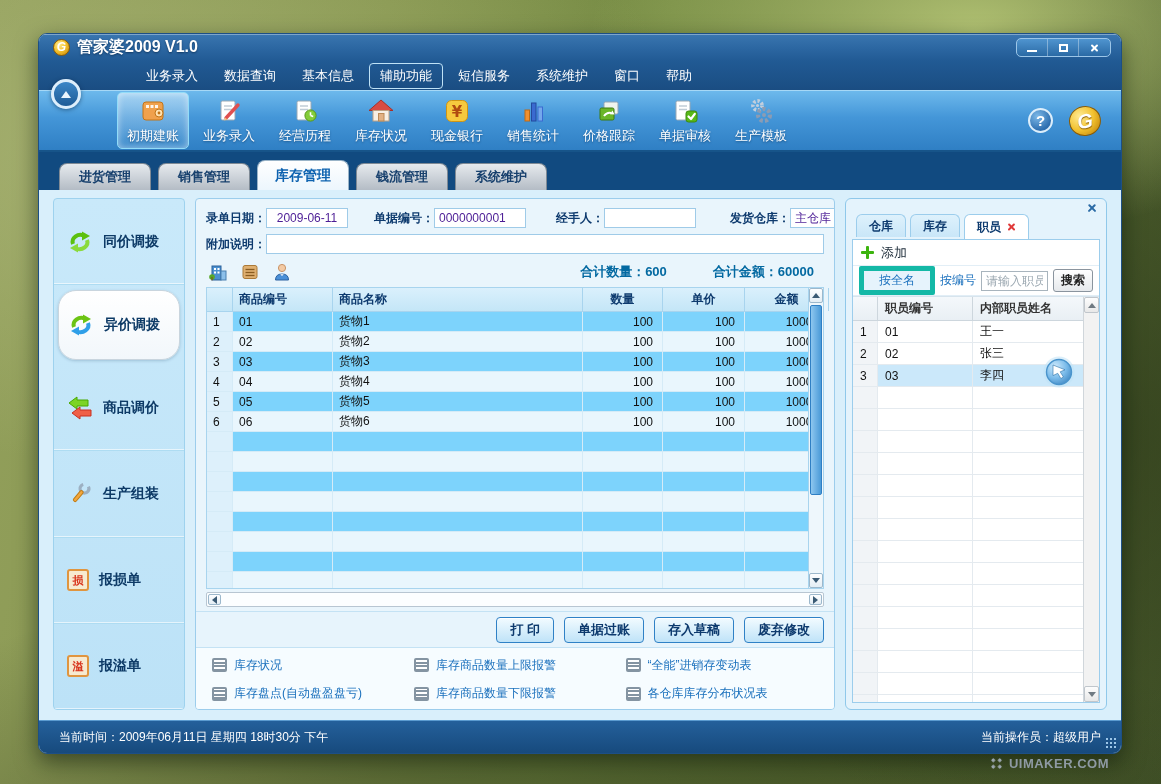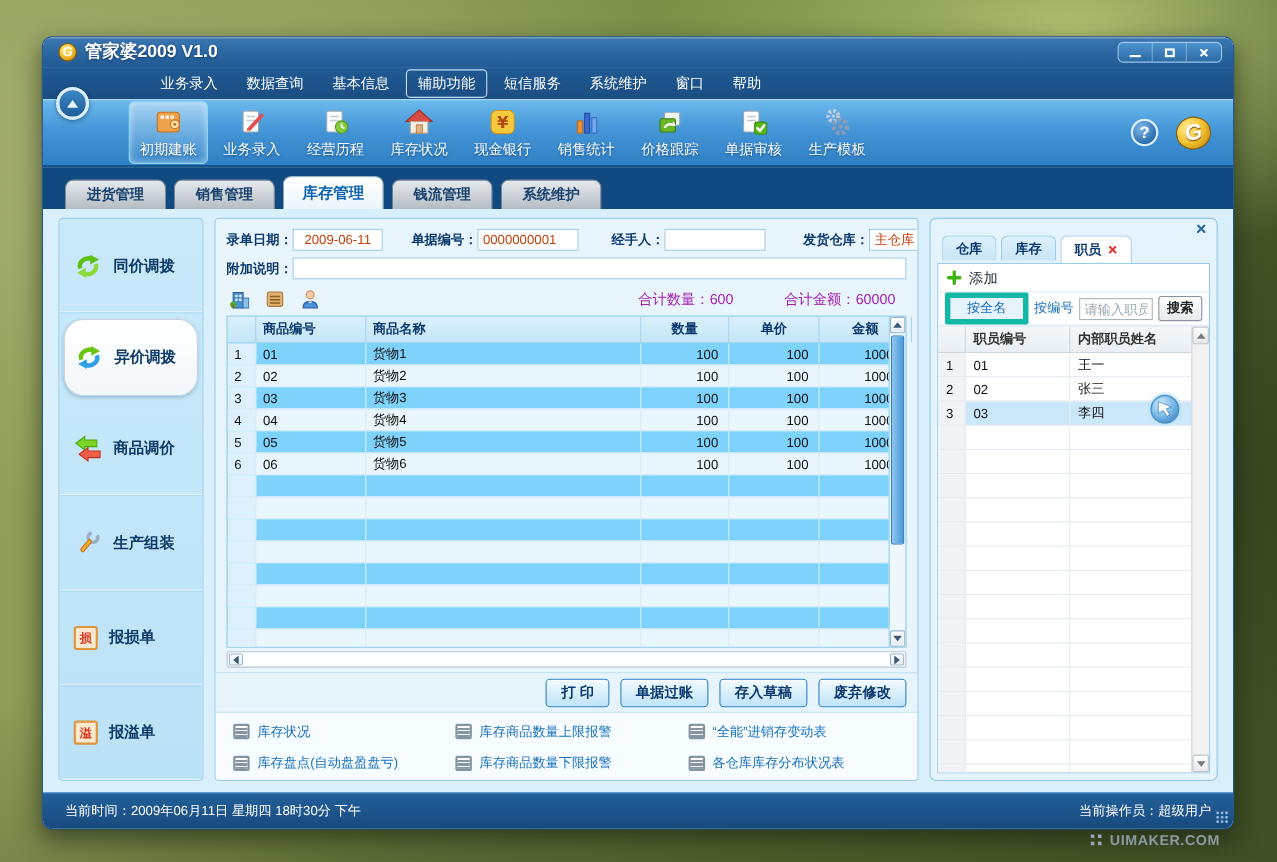--- a/index.html
+++ b/index.html
@@ -99,26 +99,26 @@
   .stamp{ width:22px; height:22px; flex:none; background:#f7ead0; border:2px solid #e0953f;
     border-radius:3px; color:#d8341c; font-size:11px; font-weight:bold;
     display:flex; align-items:center; justify-content:center; }
 
   
   .main-panel{ flex:1; min-width:0; background:#e9f5fc; border:1px solid #9ccdec; border-radius:4px;
     display:flex; flex-direction:column; overflow:hidden; }
   .form-area{ padding:6px 10px 2px; }
   .form-row{ display:flex; align-items:center; height:26px; }
   .f-label{ font-size:12px; font-weight:bold; color:#0d3a6e; white-space:nowrap; }
-  .f-input{ height:20px; border:1px solid #9fcbe8; background:#fff; font-size:12px; color:#c2410c;
+  .f-input{ height:20px; border:1px solid #9fcbe8; background:#fff; font-size:12px; color:#4c1d95;
     padding:0 4px; font-family:inherit; }
   .iconrow{ display:flex; align-items:center; height:26px; padding:0 12px; gap:12px; }
   .mini-ico{ width:20px; height:20px; }
   .totals{ margin-left:auto; display:flex; gap:46px; padding-right:8px; }
-  .tot{ font-size:13px; font-weight:normal; color:#a21caf; white-space:nowrap; }
+  .tot{ font-size:13px; font-weight:bold; color:#0369a1; white-space:nowrap; }
 
   
   .grid-wrap{ flex:1; min-height:0; margin:2px 10px 0; border:1px solid #a8d4ee; background:#7dd3fc;
     display:flex; }
   .grid{ flex:1; min-width:0; display:flex; flex-direction:column; }
   .thead{ display:flex; height:24px; background:linear-gradient(180deg,#daf0fc,#c4e6f7);
     border-bottom:1px solid #a8d4ee; }
   .thead .c{ font-size:12px; font-weight:bold; color:#0d3a6e; display:flex; align-items:center;
     padding-left:6px; border-right:1px solid #a8d4ee; white-space:nowrap; }
   .thead .c.ctr{ justify-content:center; padding-left:0; }

